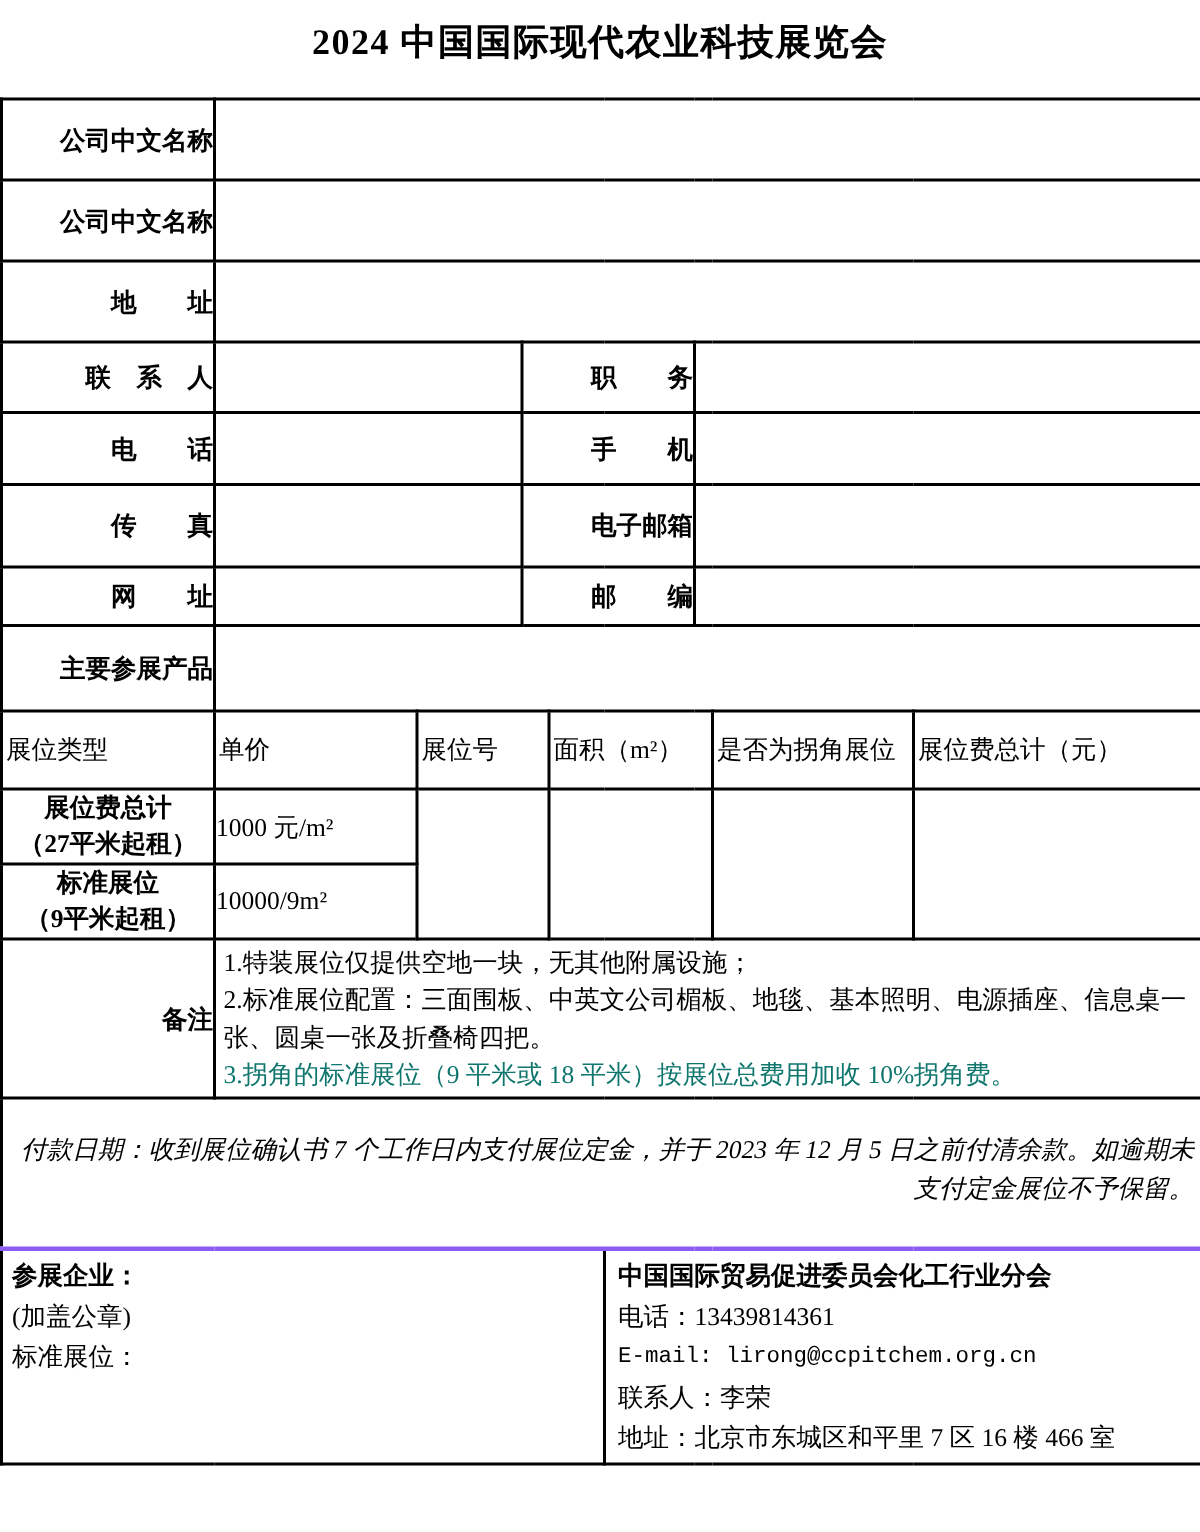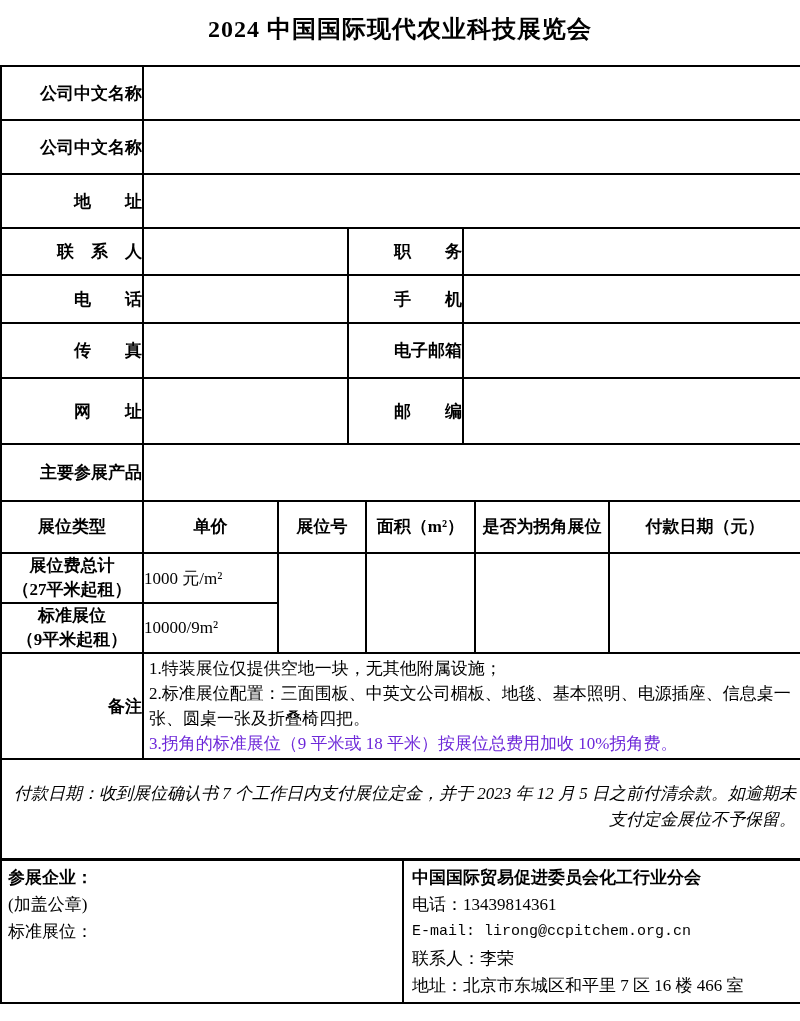--- a/index.html
+++ b/index.html
@@ -20,37 +20,37 @@
     line-height: 30px; letter-spacing: 2px;
   }
 
   table.form {
     width: 800px; border-collapse: collapse; table-layout: fixed;
     margin-top: 21px; font-size: 17px;
   }
   td { border: 2px solid #000; vertical-align: middle; overflow: hidden; }
   td.lbl { font-weight: bold; text-align: right; }
   td.inp { background: #fff; }
-  td.hdr { font-weight: bold; text-align: center; line-height: 1.3; padding: 0 2px; }
+  td.hdr { font-weight: normal; text-align: left; line-height: 1.3; padding: 0 2px; }
   td.price { }
   .type-l1, .type-l2 { font-weight: bold; text-align: center; line-height: 24px; }
 
   td.remarks {
     vertical-align: middle; padding: 2px 4px 2px 5px; line-height: 25px;
     text-align: left;
   }
-  .red { color: #6d28d9; }
+  .red { color: #0f766e; }
 
   td.payment {
     vertical-align: top; padding: 21px 4px 0 5px; line-height: 26px;
     text-align: right;
     font-style: italic;
   }
 
-  tr.footer-row td { border-top: 3px solid #000000; vertical-align: top; }
+  tr.footer-row td { border-top: 3px solid #8b5cf6; vertical-align: top; }
   td.f-left { padding: 3px 6px; }
   td.f-right { padding: 3px 8px; }
   .f-line { line-height: 27px; }
   .f-bold { font-weight: bold; }
   .mono { font-family: "Liberation Mono", "DejaVu Sans Mono", monospace; font-size: 15px; }
 </style>
 </head>
 <body>
 
 <div class="page">
@@ -100,39 +100,39 @@
       <td class="inp" colspan="3"></td>
     </tr>
 
     <tr style="height:55px">
       <td class="lbl">传　　真</td>
       <td class="inp" colspan="2"></td>
       <td class="lbl" colspan="3">电子邮箱</td>
       <td class="inp" colspan="3"></td>
     </tr>
 
-    <tr style="height:66px">
+    <tr style="height:39px">
       <td class="lbl">网　　址</td>
       <td class="inp" colspan="2"></td>
       <td class="lbl" colspan="3">邮　　编</td>
       <td class="inp" colspan="3"></td>
     </tr>
 
     <tr style="height:57px">
       <td class="lbl">主要参展产品</td>
       <td class="inp" colspan="8"></td>
     </tr>
 
     <tr style="height:52px">
       <td class="hdr">展位类型</td>
       <td class="hdr">单价</td>
       <td class="hdr" colspan="2">展位号</td>
       <td class="hdr" colspan="3">面积（m²）</td>
       <td class="hdr">是否为拐角展位</td>
-      <td class="hdr">付款日期（元）</td>
+      <td class="hdr">展位费总计（元）</td>
     </tr>
 
     <tr style="height:50px">
       <td>
         <div class="type-l1">展位费总计</div>
         <div class="type-l2">（27平米起租）</div>
       </td>
       <td class="price">1000 元/m²</td>
       <td class="inp" colspan="2" rowspan="2"></td>
       <td class="inp" colspan="3" rowspan="2"></td>

